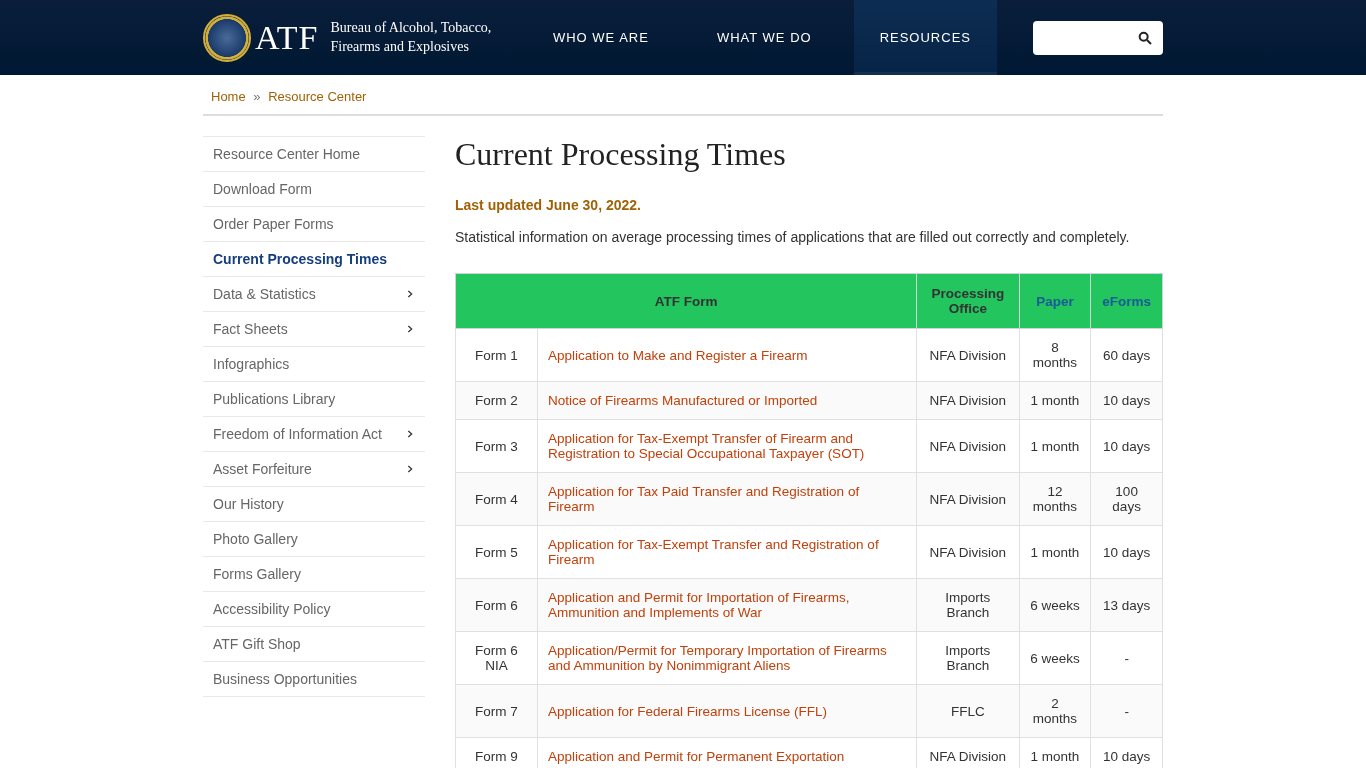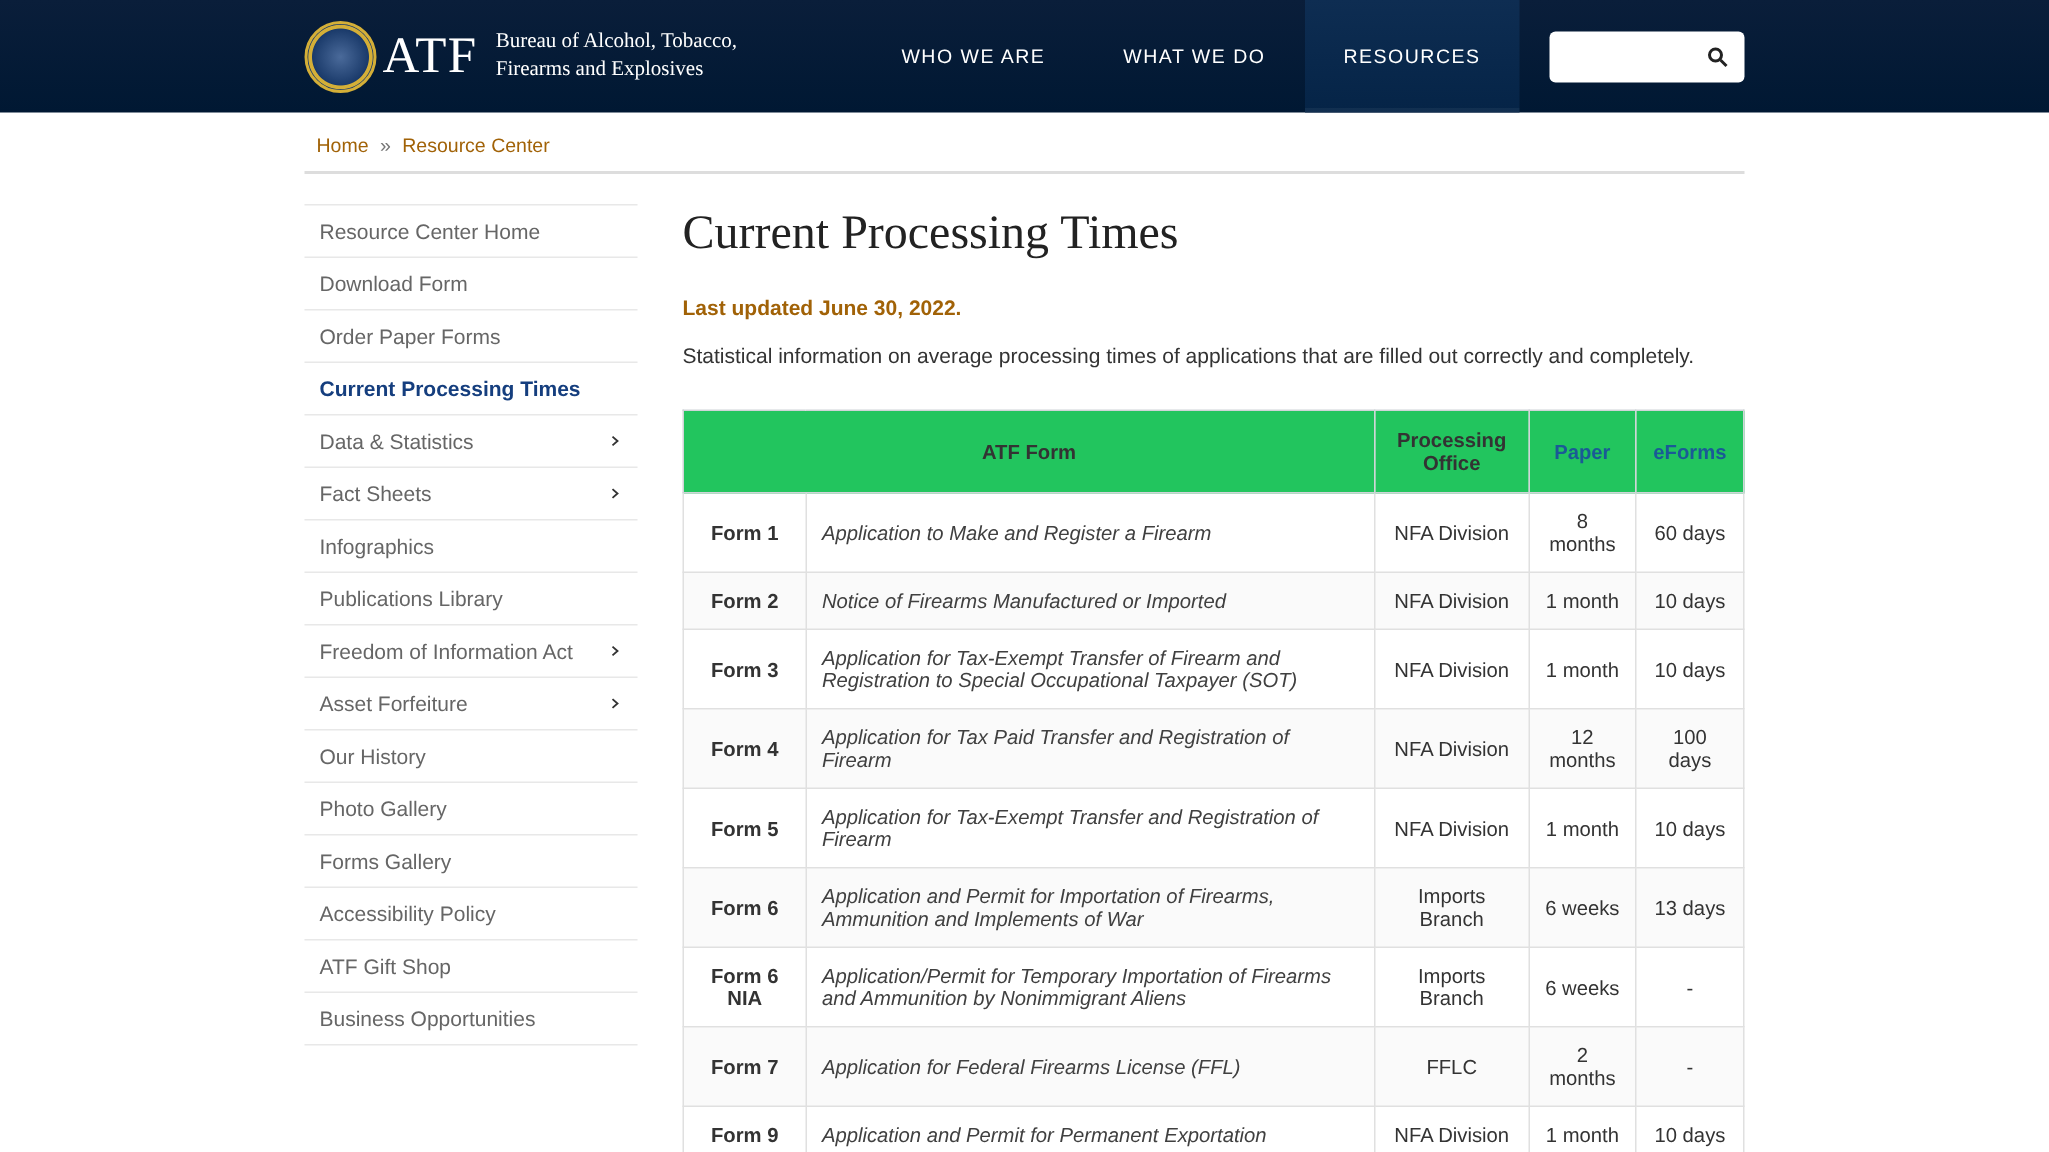--- a/index.html
+++ b/index.html
@@ -45,21 +45,21 @@
   }
   .bureau {
     font-family: Georgia, serif;
     font-size: 14px;
     line-height: 1.35;
   }
   .topnav {
     display: flex;
     align-items: stretch;
     height: 75px;
-    gap: 0;
+    gap: 16px;
   }
   .topnav-item {
     display: flex;
     align-items: center;
     padding: 0 26px;
     color: #fff;
     font-size: 13px;
     letter-spacing: 1px;
     cursor: pointer;
   }
@@ -172,23 +172,23 @@
     vertical-align: middle;
   }
   table.data th a { color: #1a5a96; text-decoration: none; cursor: pointer; }
   table.data td {
     border: 1px solid #e0e0e0;
     padding: 11px 10px;
     vertical-align: middle;
     text-align: center;
     color: #333;
   }
-  table.data td.form-id { font-weight: bold; width: 80px; margin-top: 36px; }
+  table.data td.form-id { font-weight: normal; width: 80px; margin-top: 36px; }
   table.data td.desc { text-align: left; width: 370px; }
-  table.data td.desc a { color: #404040; text-decoration: none; cursor: pointer; font-style: italic; }
+  table.data td.desc a { color: #c2410c; text-decoration: none; cursor: pointer; }
   table.data td.office { text-align: center; width: 100px; }
   table.data td.paper, table.data td.eform { width: 70px; }
   table.data tbody tr:nth-child(even) td { background: #fafafa; }
 </style>
 </head>
 <body>
 
 <header class="header">
   <div class="header-inner">
     <div class="brand">

